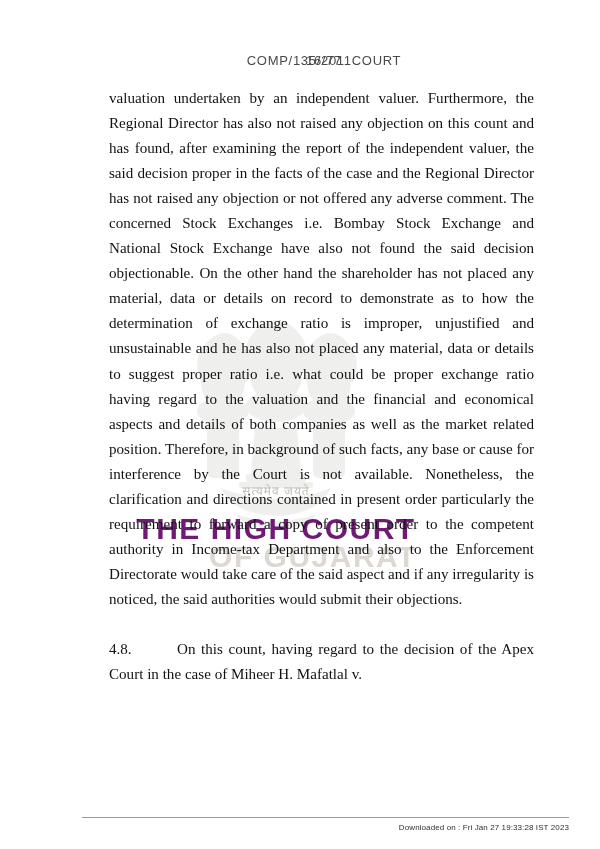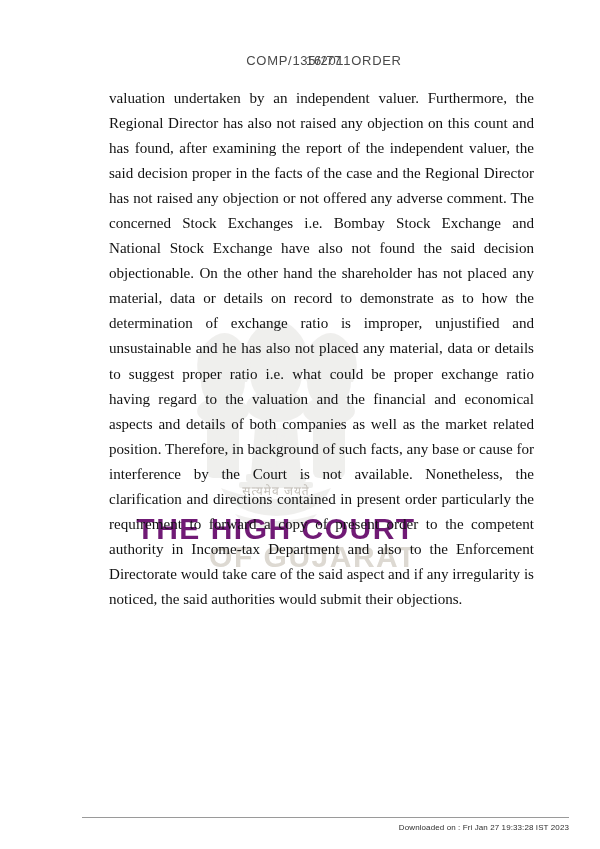--- a/index.html
+++ b/index.html
@@ -212,23 +212,24 @@
     </svg>
 
     <div class="wm-motto">सत्यमेव जयते</div>
     <div class="wm-line1">THE HIGH COURT</div>
     <div class="wm-line2">OF GUJARAT</div>
   </div>
 
   <div class="page-header">
     <span class="hdr-left">COMP/135/2011</span>
     <span class="hdr-center">16/77</span>
-    <span class="hdr-right">ORDER</span>
+    <span class="hdr-right">COURT</span>
   </div>
 
   <div class="body-area">
     <p class="para">valuation undertaken by an independent valuer. Furthermore, the Regional Director has also not raised any objection on this count and has found, after examining the report of the independent valuer, the said decision proper in the facts of the case and the Regional Director has not raised any objection or not offered any adverse comment. The concerned Stock Exchanges i.e. Bombay Stock Exchange and National Stock Exchange have also not found the said decision objectionable. On the other hand the shareholder has not placed any material, data or details on record to demonstrate as to how the determination of exchange ratio is improper, unjustified and unsustainable and he has also not placed any material, data or details to suggest proper ratio i.e. what could be proper exchange ratio having regard to the valuation and the financial and economical aspects and details of both companies as well as the market related position. Therefore, in background of such facts, any base or cause for interference by the Court is not available. Nonetheless, the clarification and directions contained in present order particularly the requirement to forward a copy of present order to the competent authority in Income-tax Department and also to the Enforcement Directorate would take care of the said aspect and if any irregularity is noticed, the said authorities would submit their objections.</p>
+    <p class="para spaced-before"><span class="para-num">4.8.</span><span>On this count, having regard to the decision of the Apex Court in the case of Miheer H. Mafatlal v.</span></p>
   </div>
 
   <div class="footer-rule"></div>
   <div class="footer-text">Downloaded on : Fri Jan 27 19:33:28 IST 2023</div>
 
 </div>
 
 </body></html>

